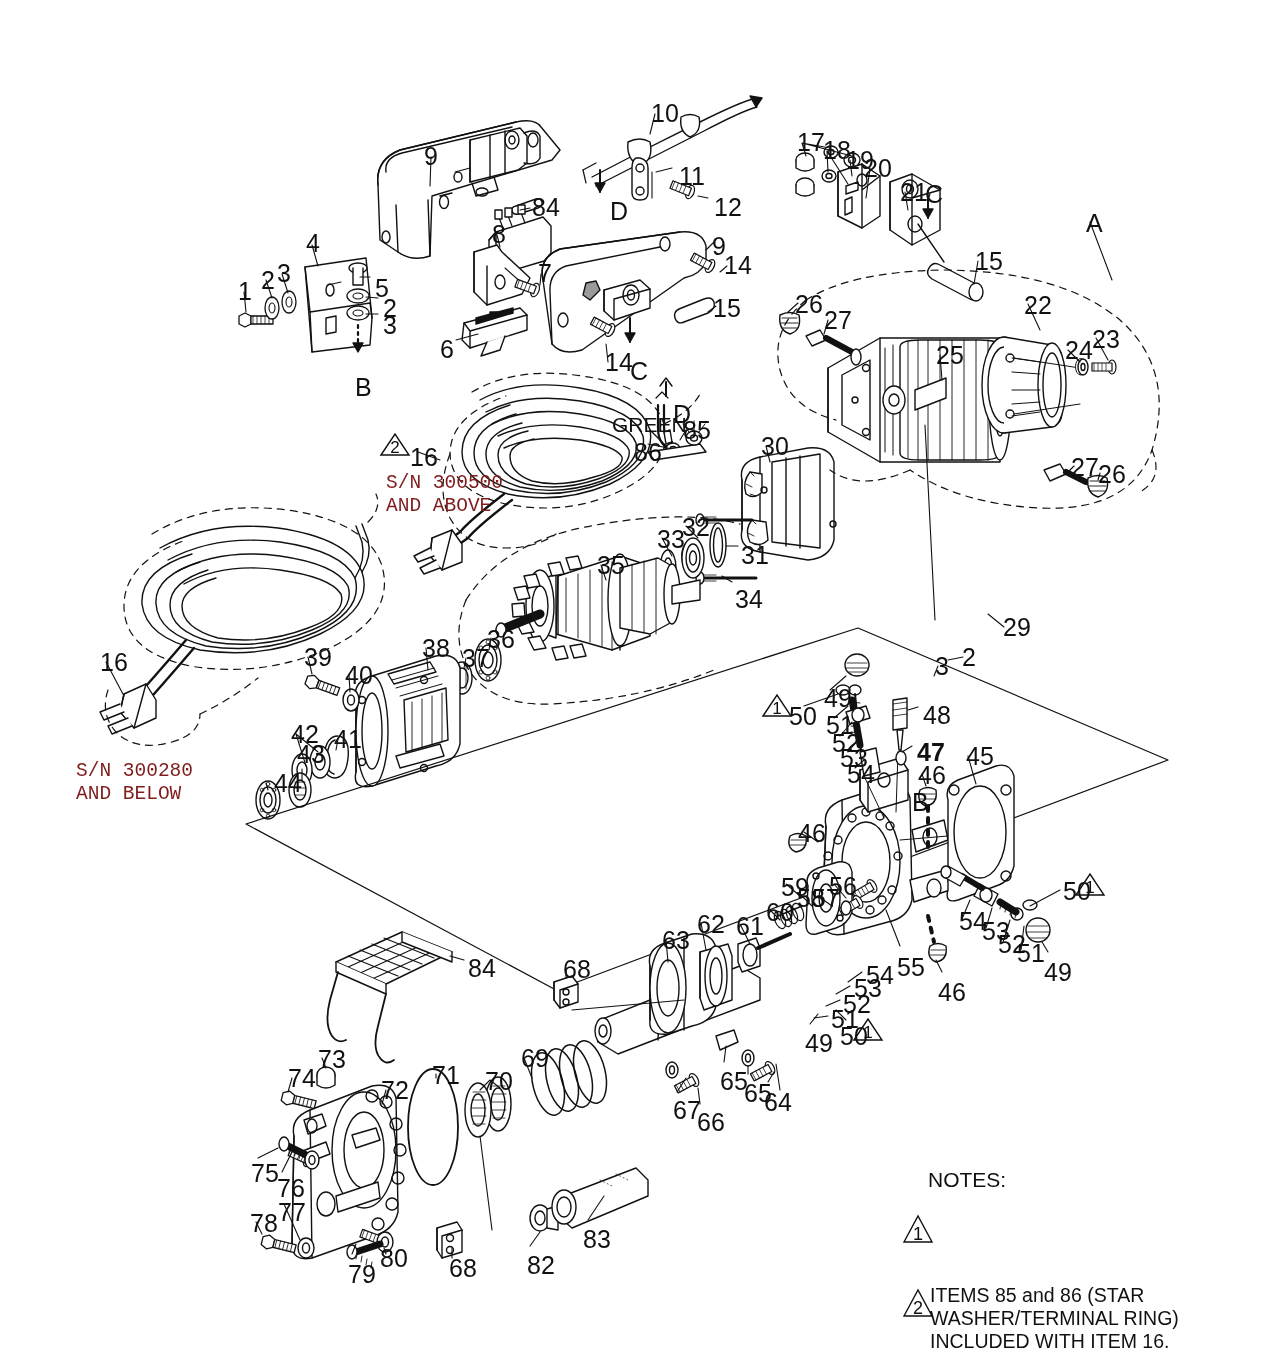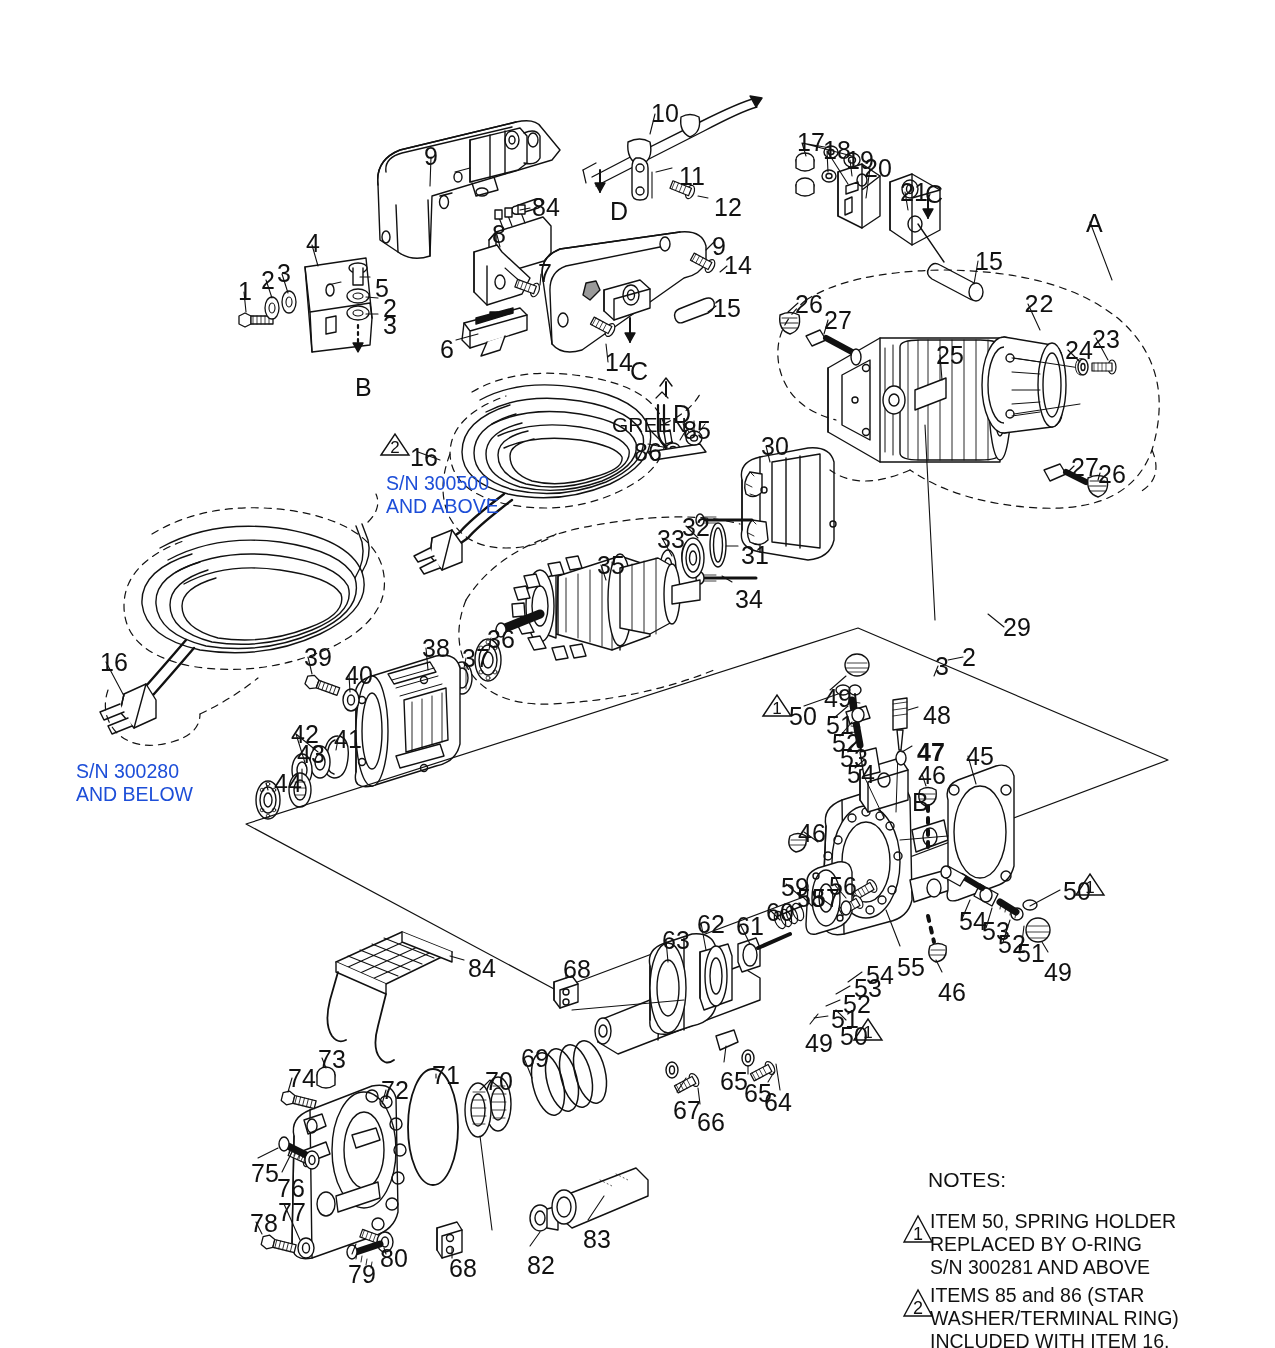--- a/index.html
+++ b/index.html
@@ -7,21 +7,21 @@
   body{font-family:"Liberation Sans",sans-serif;color:#1a1a1a;}
   #sheet{position:relative;width:1275px;height:1348px;background:#fff;overflow:hidden;}
   #title{position:absolute;left:0;top:26px;width:1275px;text-align:center;
          font-size:39px;font-weight:bold;letter-spacing:-0.5px;
          font-family:"DejaVu Sans","Liberation Sans",sans-serif;}
   svg.art{position:absolute;left:0;top:0;width:1275px;height:1348px;}
   .cal{position:absolute;font-size:25px;font-family:"Liberation Sans",sans-serif;
        color:#111;white-space:nowrap;line-height:1;}
   .note{position:absolute;font-size:19.5px;line-height:23px;white-space:pre;color:#111;}
   .notehdr{position:absolute;font-size:21px;color:#111;}
-  .sn{position:absolute;font-size:19.5px;line-height:23px;white-space:pre;color:#1d4ed8;}
+  .sn{position:absolute;font-size:19.5px;line-height:23px;white-space:pre;color:#7f1d1d;font-family:Liberation Mono, monospace;}
 </style>
 </head>
 <body>
 
 <div id="sheet">
 
 
   <svg class="art" viewBox="0 0 1275 1348">
     <defs>
       <g id="hexbolt">
@@ -816,21 +816,21 @@
       <div class="cal" style="left: 630px; top: 359px;">C</div>
       <div class="cal" style="left: 610px; top: 199px;">D</div>
       <div class="cal" style="left: 797px; top: 130px;">17</div>
       <div class="cal" style="left: 823px; top: 138px;">18</div>
       <div class="cal" style="left: 846px; top: 148px;">19</div>
       <div class="cal" style="left: 864px; top: 156px;">20</div>
       <div class="cal" style="left: 900px; top: 180px;">21</div>
       <div class="cal" style="left: 925px; top: 182px;">C</div>
       <div class="cal" style="left: 1086px; top: 211px;">A</div>
       <div class="cal" style="left: 975px; top: 249px;">15</div>
-      <div class="cal" style="left: 1024px; top: 293px; font-family: Liberation Mono, monospace;">22</div>
+      <div class="cal" style="left: 1024px; top: 293px;">22</div>
       <div class="cal" style="left: 1092px; top: 327px;">23</div>
       <div class="cal" style="left: 1065px; top: 338px;">24</div>
       <div class="cal" style="left: 936px; top: 343px;">25</div>
       <div class="cal" style="left: 795px; top: 292px;">26</div>
       <div class="cal" style="left: 824px; top: 308px;">27</div>
       <div class="cal" style="left: 1071px; top: 455px;">27</div>
       <div class="cal" style="left: 1098px; top: 462px;">26</div>
       <div class="cal" style="left: 410px; top: 445px;">16</div>
       <div class="cal" style="left: 683px; top: 418px;">85</div>
       <div class="cal" style="left: 634px; top: 440px;">86</div>
@@ -939,20 +939,17 @@
     <g fill="none" stroke="#111" stroke-width="1.4">
       <path d="M904,1242 L918,1216 L932,1242 Z"></path>
       <path d="M904,1316 L918,1290 L932,1316 Z"></path>
     </g>
     <g font-size="18" font-family="Liberation Sans, sans-serif" fill="#111" text-anchor="middle">
       <text x="918" y="1240">1</text>
       <text x="918" y="1314">2</text>
     </g>
   </svg>
 
-  <div class="note" style="left:930px;top:1210px;">ITEM 50, SPRING HOLDER
-REPLACED BY O-RING
-S/N 300281 AND ABOVE</div>
   <div class="note" style="left:930px;top:1284px;">ITEMS 85 and 86 (STAR
 WASHER/TERMINAL RING)
 INCLUDED WITH ITEM 16.</div>
 
 </div>
 
 </body></html>

